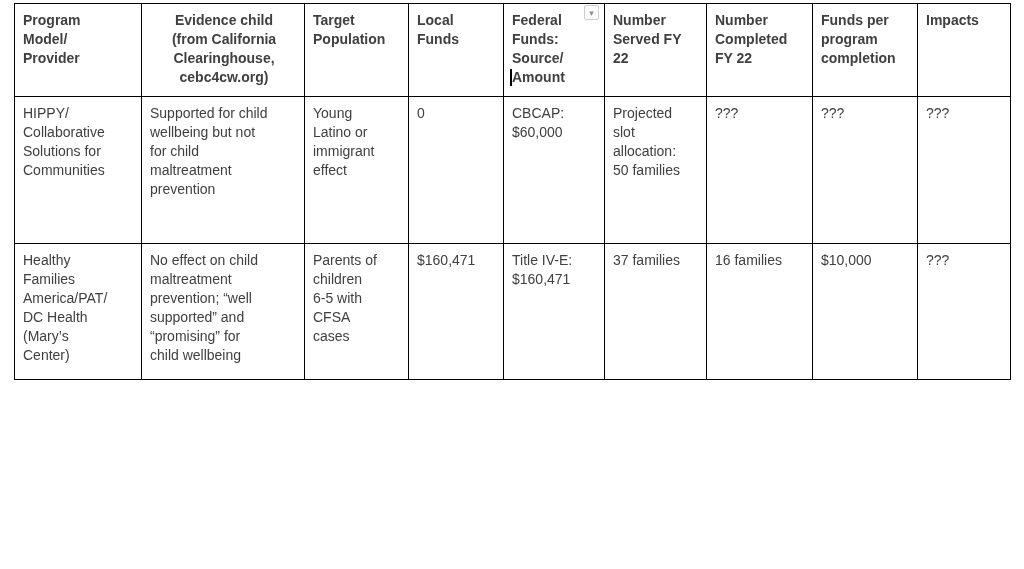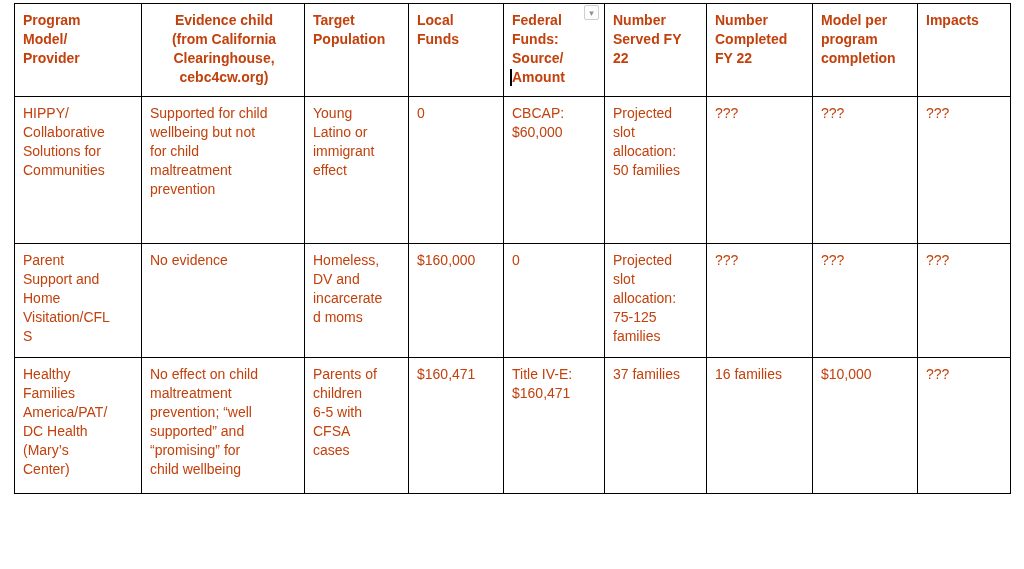--- a/index.html
+++ b/index.html
@@ -24,21 +24,21 @@
     border-collapse: collapse;
     table-layout: fixed;
     width: 996px;
   }
   .doc-table th, .doc-table td {
     border: 1.5px solid #000000;
     vertical-align: top;
     padding: 7px 6px 4px 8px;
     font-size: 14px;
     line-height: 19px;
-    color: #c2410c;
+    color: #404040;
     white-space: pre-wrap;
     overflow: hidden;
     text-align: left;
   }
   .doc-table th { font-weight: bold; }
   .doc-table th.center { text-align: center; }
   tr.h-header { height: 93px; }
   tr.h-r1 { height: 147px; }
   tr.h-r2 { height: 114px; }
   tr.h-r3 { height: 95px; }
@@ -103,21 +103,21 @@
           <th>Federal
 Funds:
 Source/
 Amount</th>
           <th>Number
 Served FY
 22</th>
           <th>Number
 Completed
 FY 22</th>
-          <th>Model per
+          <th>Funds per
 program
 completion</th>
           <th>Impacts</th>
         </tr>
 
         <tr class="h-r1">
           <td>HIPPY/
 Collaborative
 Solutions for
 Communities</td>
@@ -135,42 +135,20 @@
 $60,000</td>
           <td>Projected
 slot
 allocation:
 50 families</td>
           <td>???</td>
           <td>???</td>
           <td>???</td>
         </tr>
 
-        <tr class="h-r2">
-          <td>Parent
-Support and
-Home
-Visitation/CFL
-S</td>
-          <td>No evidence</td>
-          <td>Homeless,
-DV and
-incarcerate
-d moms</td>
-          <td>$160,000</td>
-          <td>0</td>
-          <td>Projected
-slot
-allocation:
-75-125
-families</td>
-          <td>???</td>
-          <td>???</td>
-          <td>???</td>
-        </tr>
 
 
         <tr class="h-r4">
           <td>Healthy
 Families
 America/PAT/
 DC Health
 (Mary’s
 Center)</td>
           <td>No effect on child

